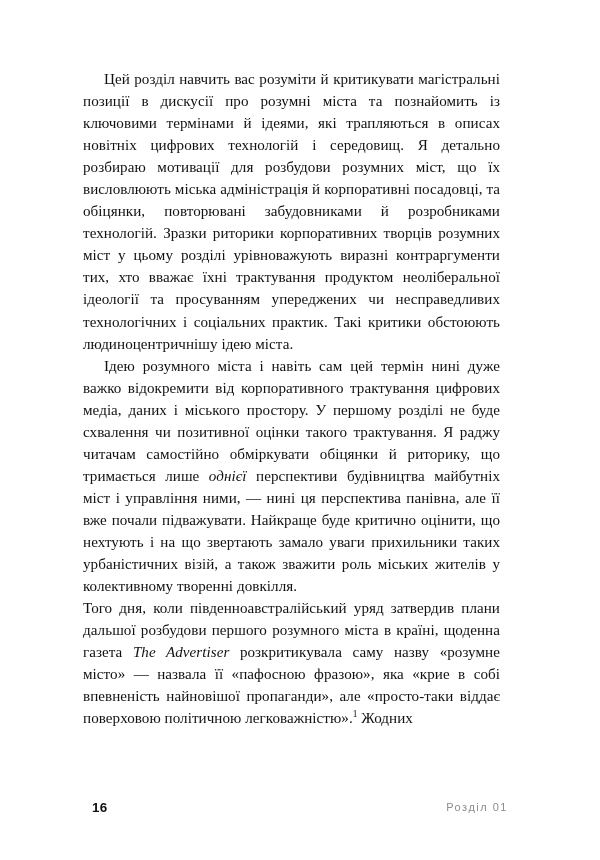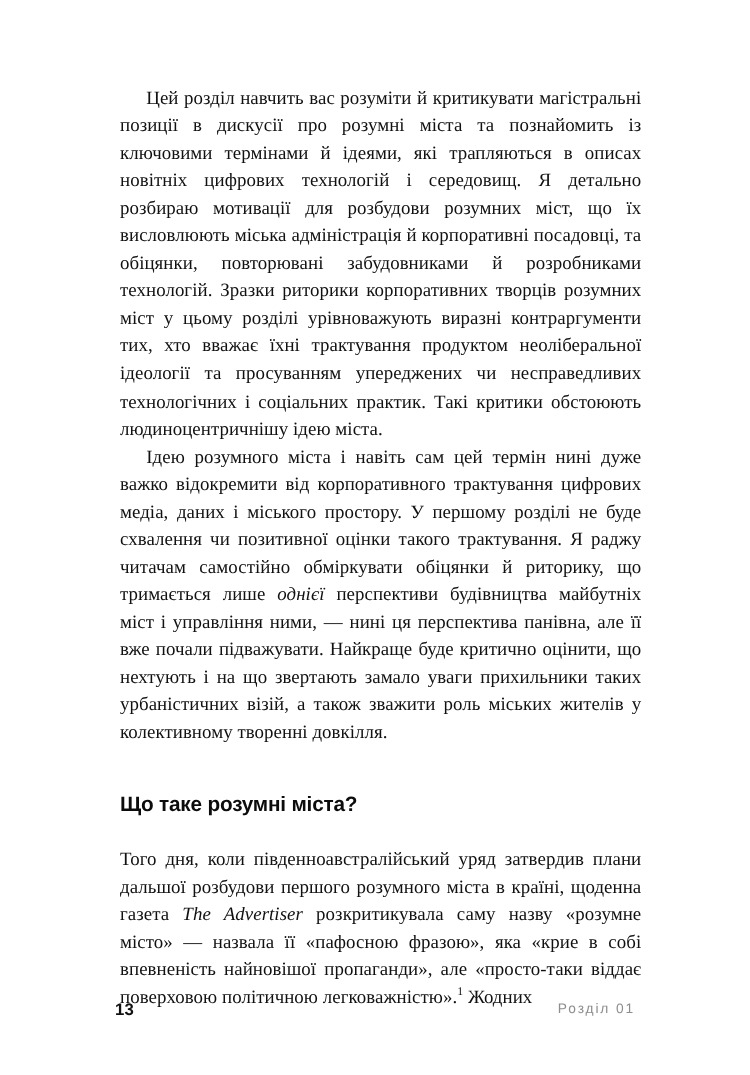--- a/index.html
+++ b/index.html
@@ -19,21 +19,21 @@
 
   .page {
     position: relative;
     width: 600px;
     height: 860px;
     box-sizing: border-box;
   }
 
   .content {
     position: absolute;
-    left: 96px;
+    left: 83px;
     top: 68px;
     width: 417px;
   }
 
   p.body-par {
     margin: 0;
     font-family: "Liberation Serif", "DejaVu Serif", serif;
     font-size: 15.1px;
     line-height: 22.05px;
     text-align: justify;
@@ -107,26 +107,23 @@
 <body>
 
 <div class="page">
 
   <div class="content">
 
     <p class="body-par indent-first">Цей розділ навчить вас розуміти й критикувати магістральні позиції в дискусії про розумні міста та познайомить із ключовими термінами й ідеями, які трапляються в описах новітніх цифрових технологій і середовищ. Я детально розбираю мотивації для розбудови розумних міст, що їх висловлюють міська адміністрація й корпоративні посадовці, та обіцянки, повторювані забудовниками й розробниками технологій. Зразки риторики корпоративних творців розумних міст у цьому розділі урівноважують виразні контраргументи тих, хто вважає їхні трактування продуктом неоліберальної ідеології та просуванням упереджених чи несправедливих технологічних і соціальних практик. Такі критики обстоюють людиноцентричнішу ідею міста.</p>
 
     <p class="body-par indent-first"><span>Ідею розумного міста і навіть сам цей термін нині дуже важко відокремити від корпоративного трактування цифрових медіа, даних і міського простору. У першому розділі не буде схвалення чи позитивної оцінки такого трактування. Я раджу читачам самостійно обміркувати обіцянки й риторику, що тримається лише </span><em class="italic">однієї</em><span> перспективи будівництва майбутніх міст і управління ними, — нині ця перспектива панівна, але її вже почали підважувати. Найкраще буде критично оцінити, що нехтують і на що звертають замало уваги прихильники таких урбаністичних візій, а також зважити роль міських жителів у колективному творенні довкілля.</span></p>
 
-    <div class="heading-wrap">
-      <h2 class="section-heading">Що таке розумні міста?</h2>
-    </div>
 
     <p class="body-par no-indent"><span>Того дня, коли південноавстралійський уряд затвердив плани дальшої розбудови першого розумного міста в країні, щоденна газета </span><em class="italic">The Advertiser</em><span> розкритикувала саму назву «розумне місто» — назвала її «пафосною фразою», яка «крие в собі впевненість найновішої пропаганди», але «просто-таки віддає поверховою політичною легковажністю».</span><sup class="footnote-ref">1</sup><span> Жодних</span></p>
 
   </div>
 
   <div class="footer">
-    <span class="folio">13</span>
+    <span class="folio">16</span>
     <span class="running-head">Розділ 01</span>
   </div>
 
 </div>
 
 </body></html>

